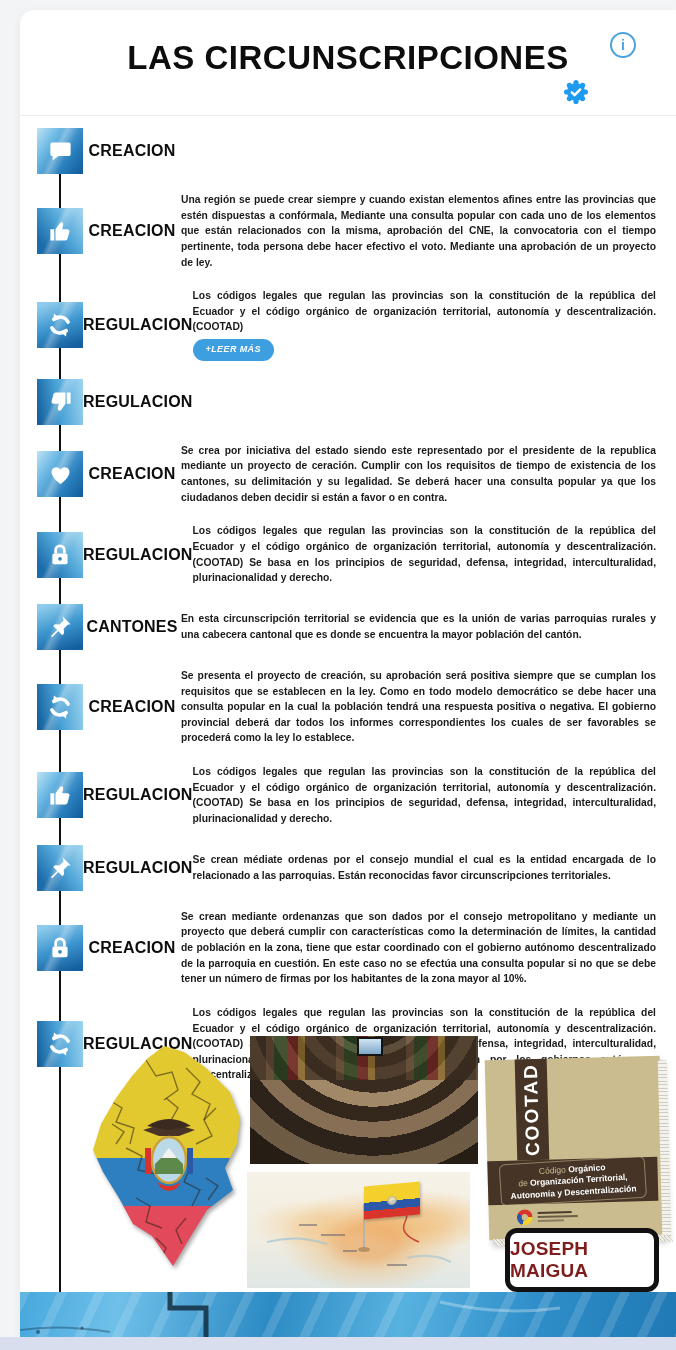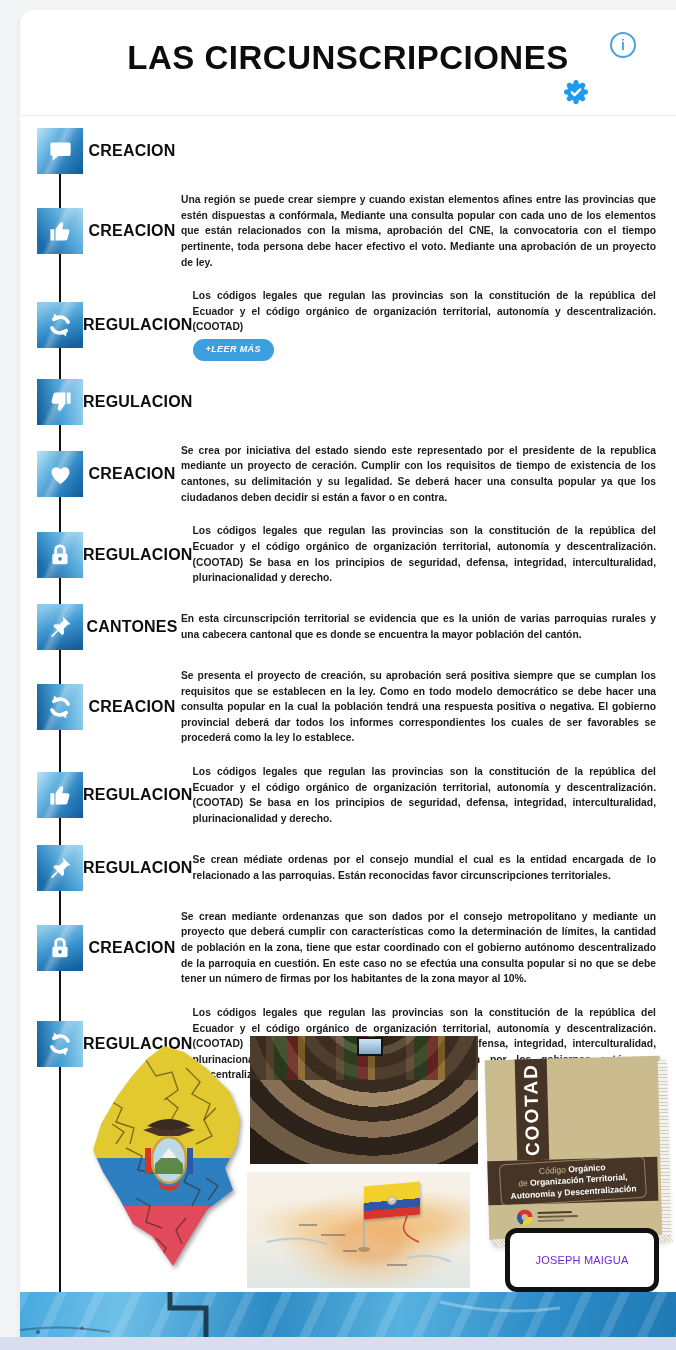--- a/index.html
+++ b/index.html
@@ -95,21 +95,21 @@
     background:conic-gradient(#d8342c 0 90deg,#f4d02c 90deg 200deg,#2b58a8 200deg 300deg,#d8342c 300deg 360deg);
     -webkit-mask:radial-gradient(circle, transparent 0 3px, #000 3.5px); 
             mask:radial-gradient(circle, transparent 0 3px, #000 3.5px); }
   .logo-lines span { display:block; height:2.5px; background:#6b5d45; margin:1.5px 0; }
   .logo-lines span:nth-child(1){ width:34px; background:#4a3c2c; }
   .logo-lines span:nth-child(2){ width:40px; }
   .logo-lines span:nth-child(3){ width:26px; background:#8a7c60; }
 
   .name-badge { left:485px; top:1218px; width:154px; height:64px; background:#fff; border:5px solid #111;
     border-radius:12px; display:flex; align-items:center; justify-content:center; z-index:5; }
-  .name-badge span { font-size:11px; font-weight:400; color:#6d28d9; letter-spacing:.2px; }
+  .name-badge span { font-size:19px; font-weight:700; color:#7f1d1d; letter-spacing:.2px; }
 
   .blue-band { position:absolute; left:0; bottom:0; width:100%; height:45px; overflow:hidden;
     background:linear-gradient(100deg,#47a8dd 0%,#6fc0e9 15%,#2d8bc4 38%,#58b2e0 58%,#2f8ec9 78%,#1f79b4 100%); }
   .blue-band::before { content:""; position:absolute; inset:0;
     background:repeating-linear-gradient(115deg, rgba(255,255,255,.14) 0 9px, transparent 9px 34px); }
   .blue-band svg { position:absolute; left:0; top:0; }
 </style>
 </head>
 <body>
 

